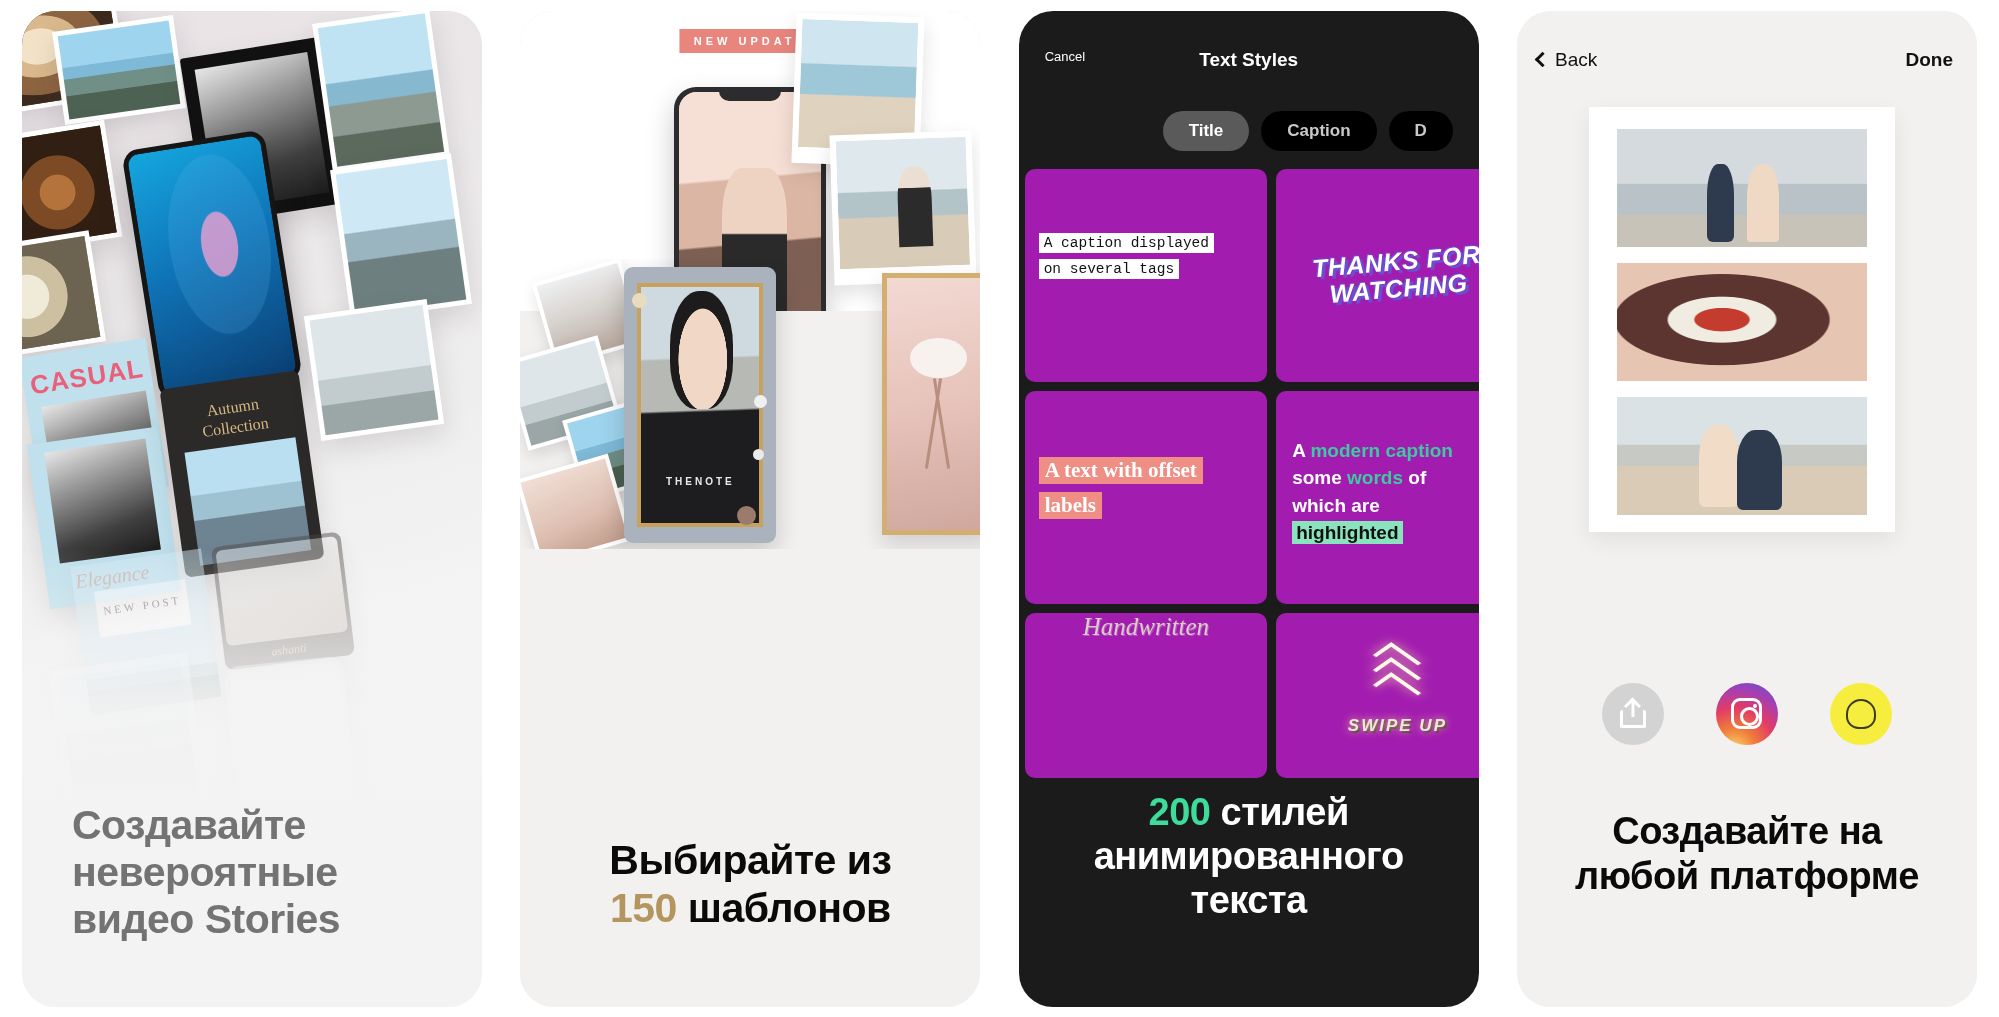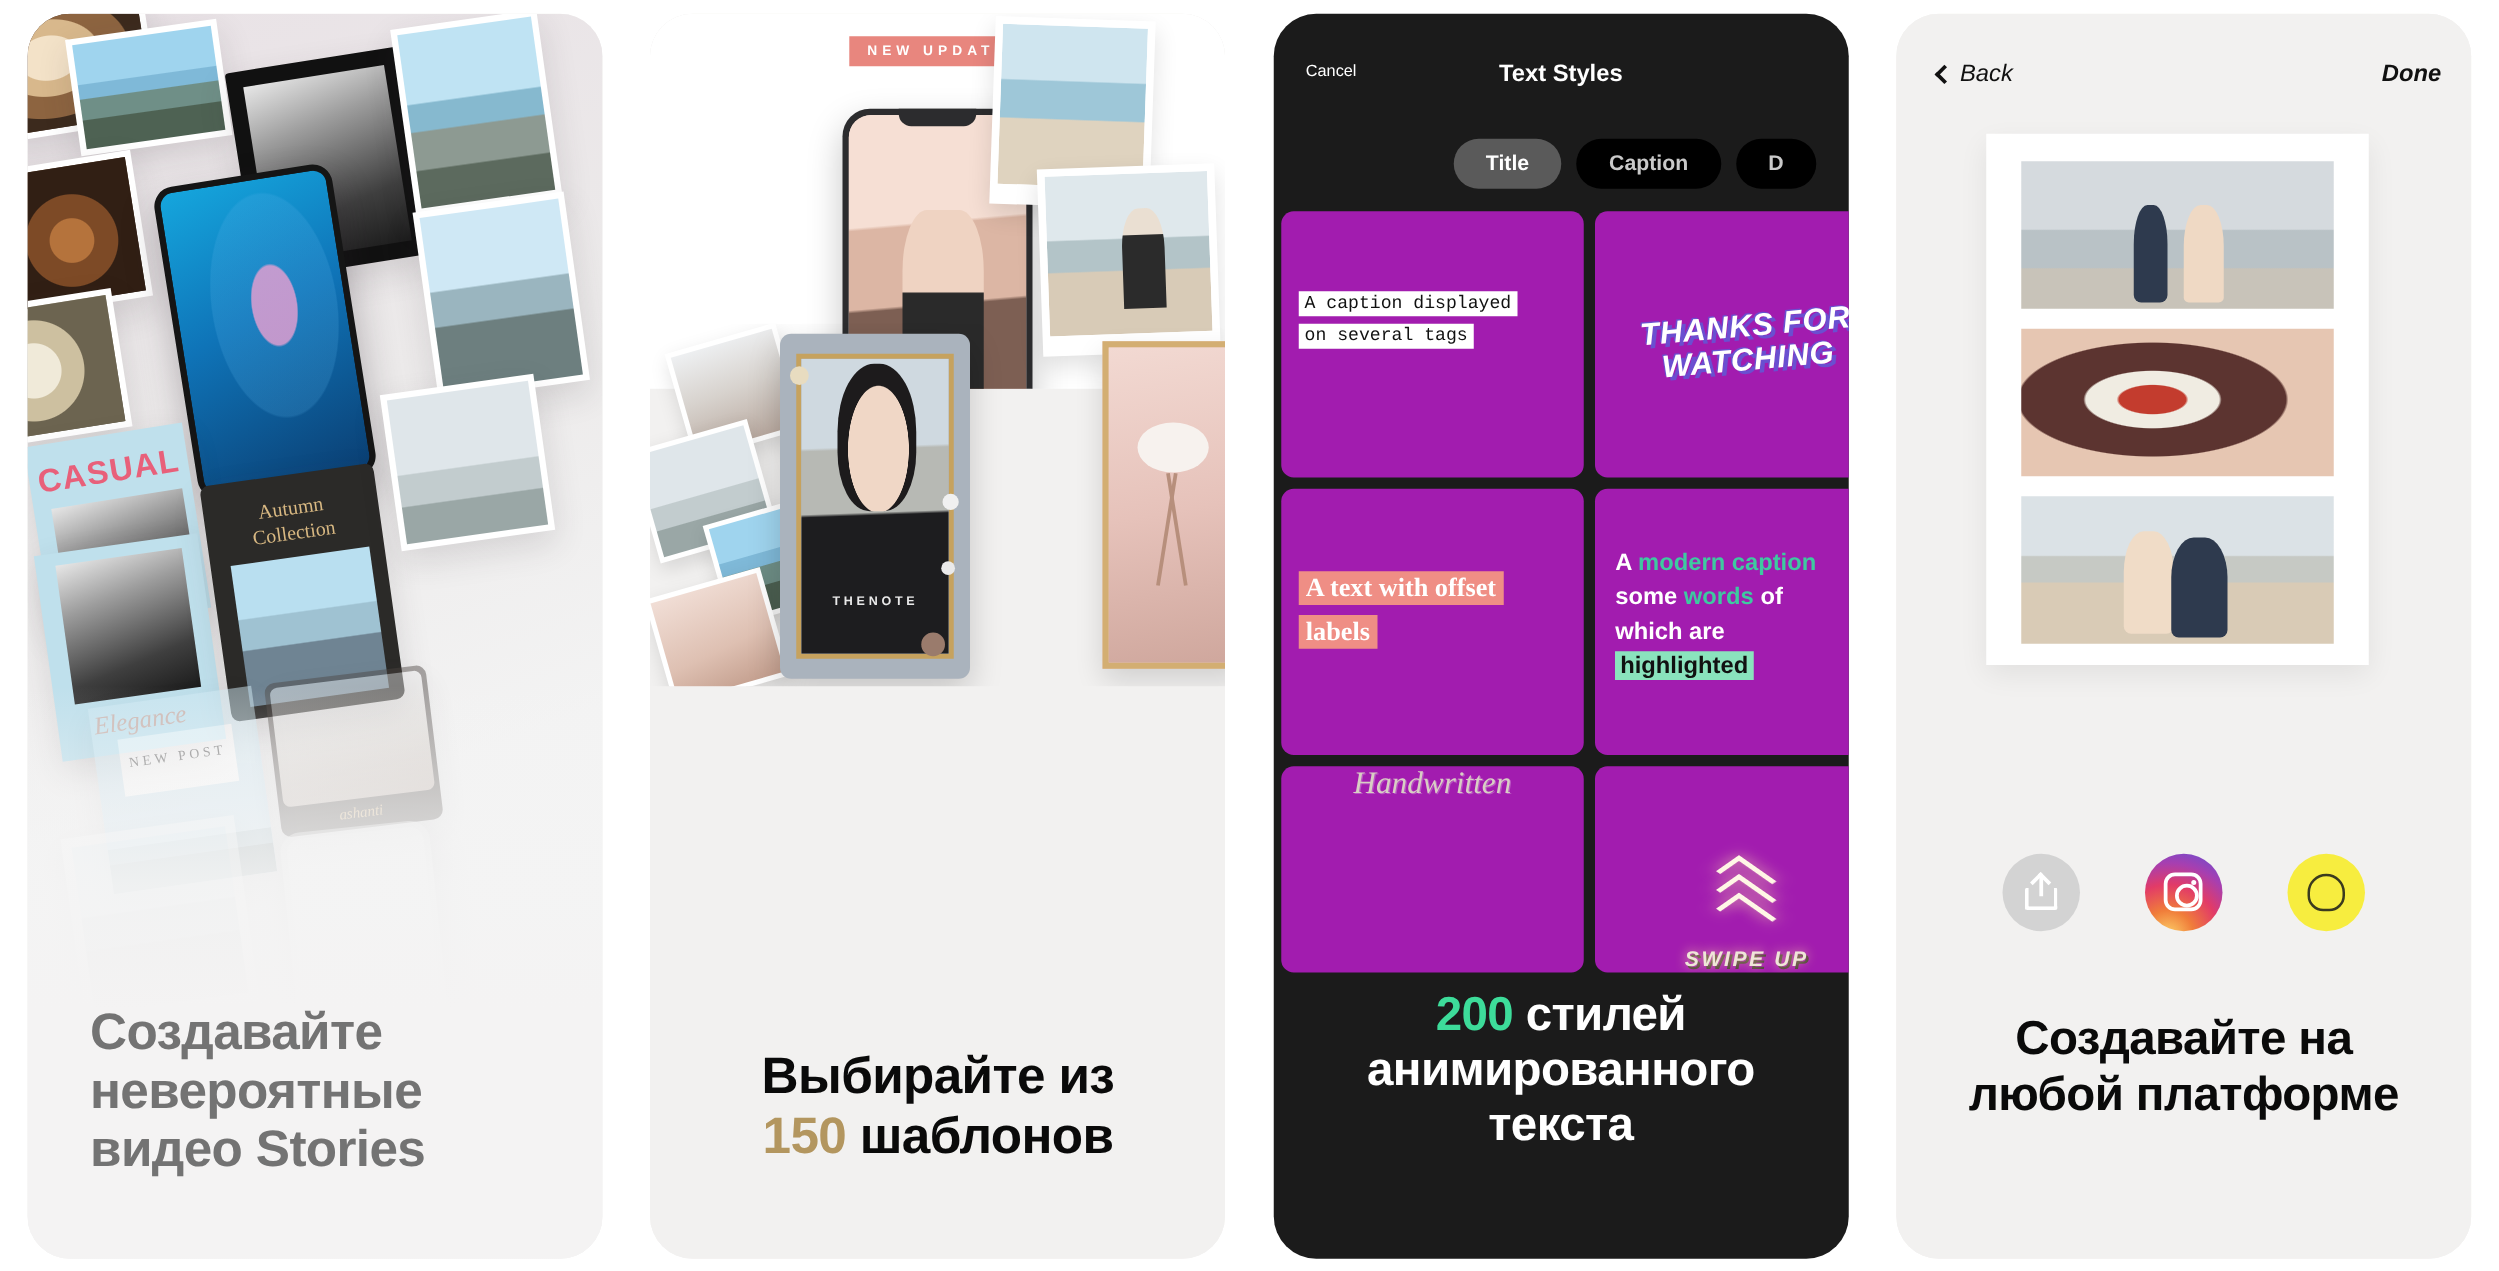--- a/index.html
+++ b/index.html
@@ -164,21 +164,21 @@
   .chev { display:block; margin:-7px auto 0 auto; width:36px; height:22px;
     border-left:4px solid #fff7e6; border-top:4px solid #fff7e6;
     transform:rotate(45deg) skew(-10deg,-10deg);
     filter: drop-shadow(0 0 6px rgba(255,228,170,.85)); }
   .swipe-txt { margin-top:16px; color:#efe6d8; font-weight:800; font-style:italic;
     font-size:17px; letter-spacing:2px;
     text-shadow:0 0 9px rgba(255,220,160,.9), 2px 2px 0 #4a4038; }
 
   
   .p4-bg { position:absolute; inset:0; background:#f2f1f0; }
-  .p4-bar { position:absolute; left:13px; right:0; top:0; height:88px;font-style:italic; }
+  .p4-bar { position:absolute; left:0; right:0; top:0; height:88px; }
   .p4-back { position:absolute; left:20px; top:38px; color:#111; font-size:19px;
     display:flex; align-items:center; gap:7px; font-weight:500;}
   .chevL { width:11px; height:11px; border-left:3px solid #111; border-bottom:3px solid #111;
     transform:rotate(45deg); display:inline-block; }
   .p4-done { position:absolute; right:24px; top:38px; color:#111; font-size:19px; font-weight:600; }
   .frame-white { position:absolute; left:72px; top:96px; width:306px; height:425px;
     background:#fff; box-shadow:0 8px 22px rgba(0,0,0,.07); padding:22px 28px; }
   .fphoto { width:100%; height:118px; margin-bottom:16px; }
   .fphoto:last-child { margin-bottom:0; }
   .ph-w1 { background: linear-gradient(180deg,#d5dade 0 46%, #b9c2c6 47% 72%, #c8c3b9 73% 100%); position:relative;}
@@ -427,21 +427,21 @@
         </div>
       </div>
 
       <div class="cell tall">
         <div style="position:absolute;inset:0;display:flex;justify-content:center;">
           <div class="handw">Handwritten</div>
         </div>
       </div>
 
       <div class="cell tall">
-        <div style="position:absolute;inset:0;display:flex;align-items:flex-end;justify-content:center;">
+        <div style="position:absolute;inset:0;display:flex;align-items:center;justify-content:center;">
           <div class="swipe-wrap">
             <span class="chev"></span>
             <span class="chev"></span>
             <span class="chev"></span>
             <div class="swipe-txt">SWIPE UP</div>
           </div>
         </div>
       </div>
     </div>
 

